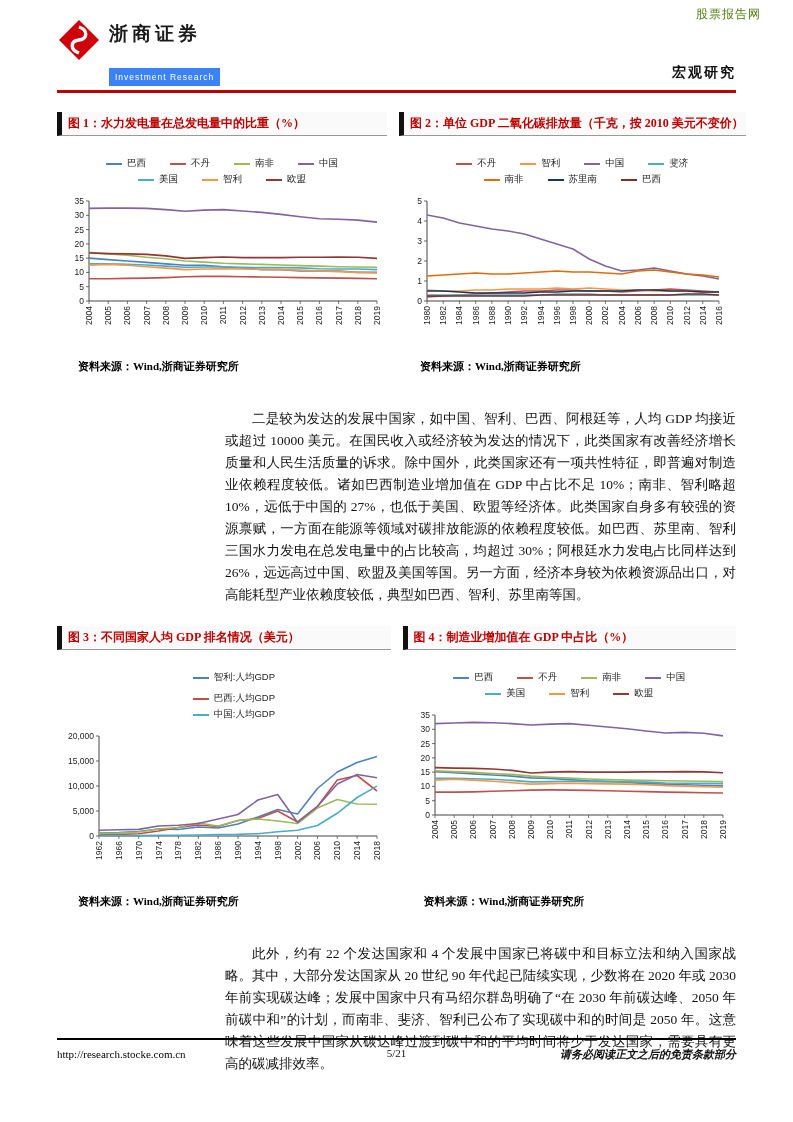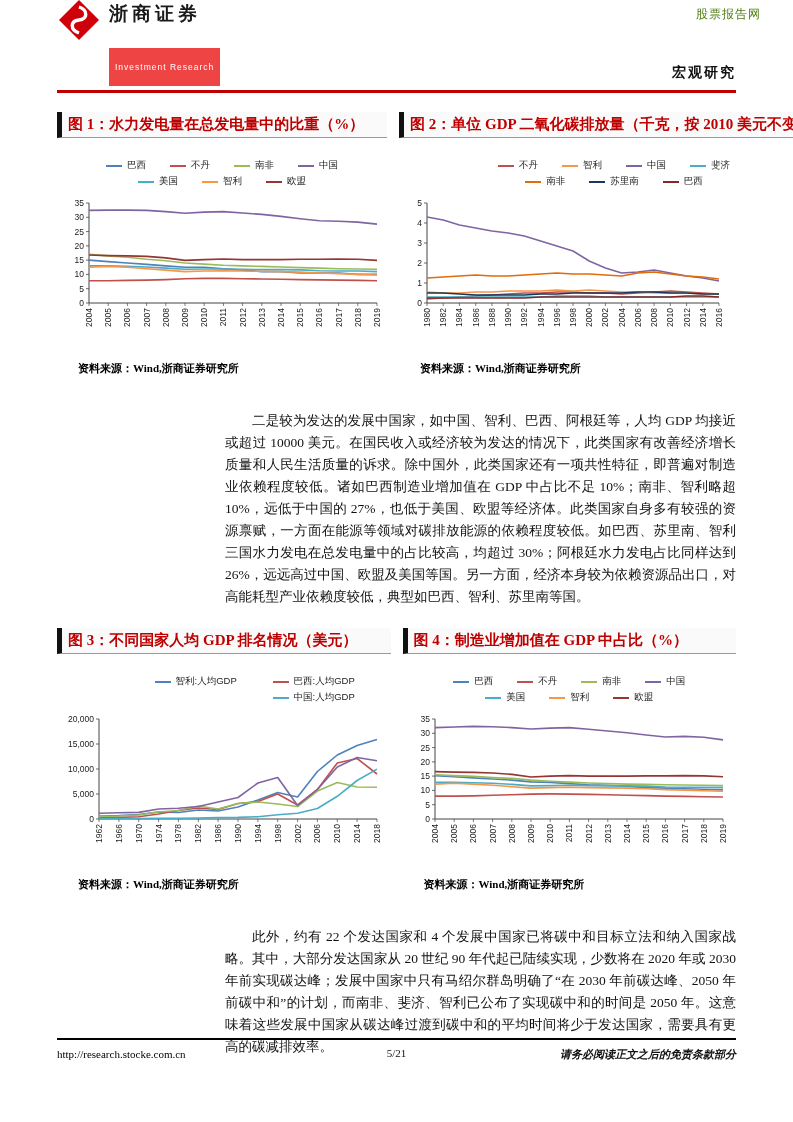--- a/index.html
+++ b/index.html
@@ -9,36 +9,36 @@
   }
   .watermark{position:absolute;top:6px;right:32px;font-size:12px;color:#4d7c0f;
     font-family:"Liberation Sans",sans-serif;letter-spacing:1px;}
   
   .header{position:absolute;top:26px;left:57px;right:57px;height:60px;display:flex;
     justify-content:space-between;align-items:flex-end;}
   .brand{display:flex;align-items:flex-start;gap:8px;}
   .logo-box{width:44px;height:44px;}
   .brand-text{display:flex;flex-direction:column;gap:21px;padding-top:3px;}
   .brand-cn{font-size:19px;font-weight:bold;letter-spacing:4px;color:#1a1a1a;}
-  .brand-en{background:#ef4444;color:#fff;font-size:8.5px;letter-spacing:1px;
-    padding:14px 6px;font-family:"Liberation Sans",sans-serif;width:max-content;}
+  .brand-en{background:#3b82f6;color:#fff;font-size:8.5px;letter-spacing:1px;
+    padding:4px 6px;font-family:"Liberation Sans",sans-serif;width:max-content;}
   .section-label{font-size:14px;font-weight:bold;padding-bottom:4px;letter-spacing:2px;}
   .red-rule{position:absolute;top:90px;left:57px;right:57px;height:3px;background:#c00000;}
   
   .content{position:absolute;top:108px;left:57px;width:679px;}
   .fig-row{display:grid;grid-template-columns:1fr 1fr;column-gap:12px;margin-top:4px;}
   .fig-row.second{margin-top:20px;}
   .fig-col{display:flex;flex-direction:column;}
   .fig-title{border-left:5px solid #111;border-bottom:1px solid #999;background:#fafafa;
-    color:#bf0000;font-weight:bold;font-size:15px;padding:3px 2px 3px 6px;
+    color:#bf0000;font-weight:bold;font-size:12px;padding:3px 2px 3px 6px;
     white-space:nowrap;overflow:hidden;}
   .legend{margin-top:18px;font-family:"Liberation Sans",sans-serif;}
   .legend-row{display:flex;justify-content:center;gap:24px;margin:3px 0;font-size:9.5px;
     color:#222;align-items:center;}
-  .legend-row.left{justify-content:flex-end;padding-left:56px;gap:0;}
+  .legend-row.left{justify-content:center;padding-left:56px;gap:8px;flex-direction:column;}
   .legend-item{display:inline-flex;align-items:center;gap:5px;}
   .legend-swatch{display:inline-block;width:16px;height:2px;}
   .chart{margin-top:4px;}
   .fig-source{margin-top:auto;padding-top:8px;font-size:11px;font-weight:bold;color:#000;margin-left:21px;}
   .body-para{margin:34px 0 0 168px;width:511px;font-size:13.5px;line-height:22px;
     text-align:justify;text-indent:2em;}
   
   .footer{position:absolute;top:1038px;left:57px;right:57px;border-top:2px solid #000;
     padding-top:7px;display:flex;justify-content:space-between;align-items:baseline;
     font-size:11px;gap:8px;}

